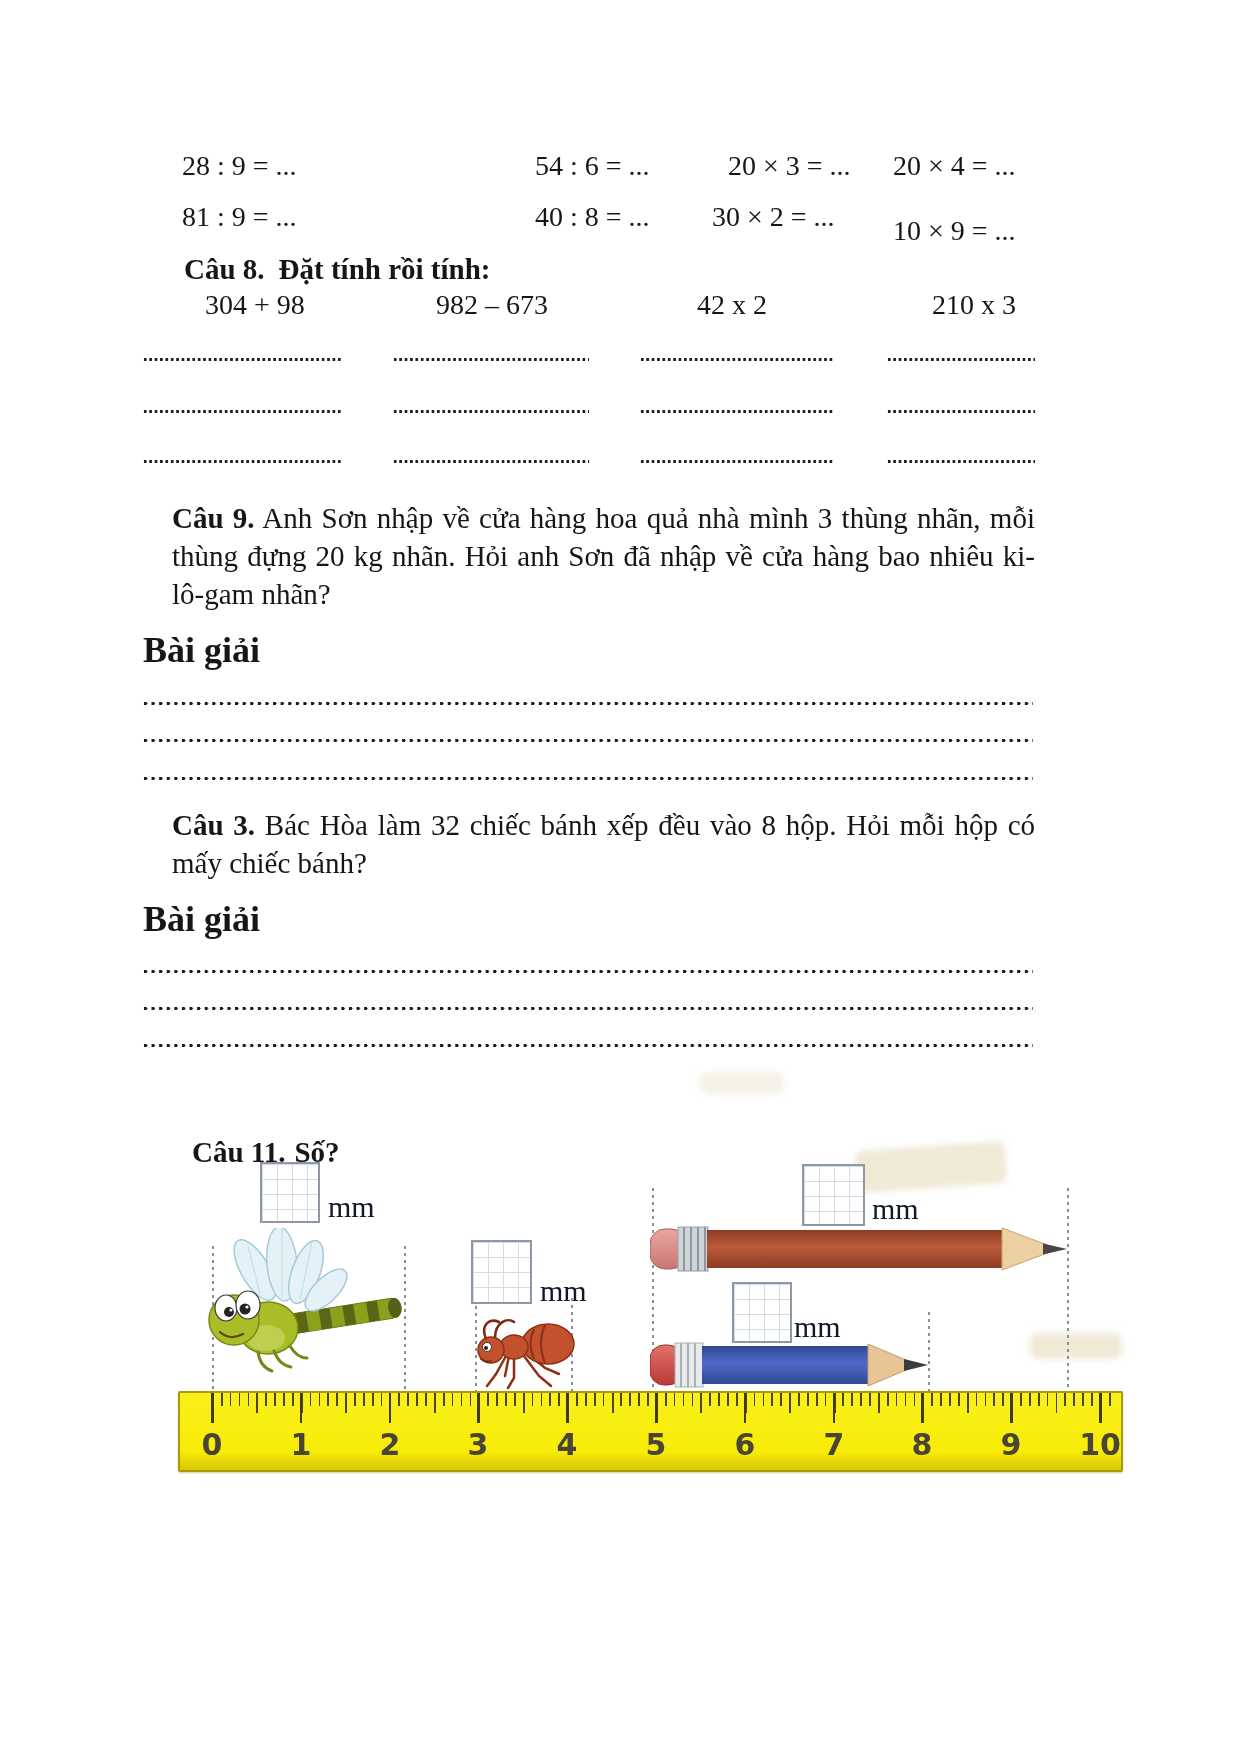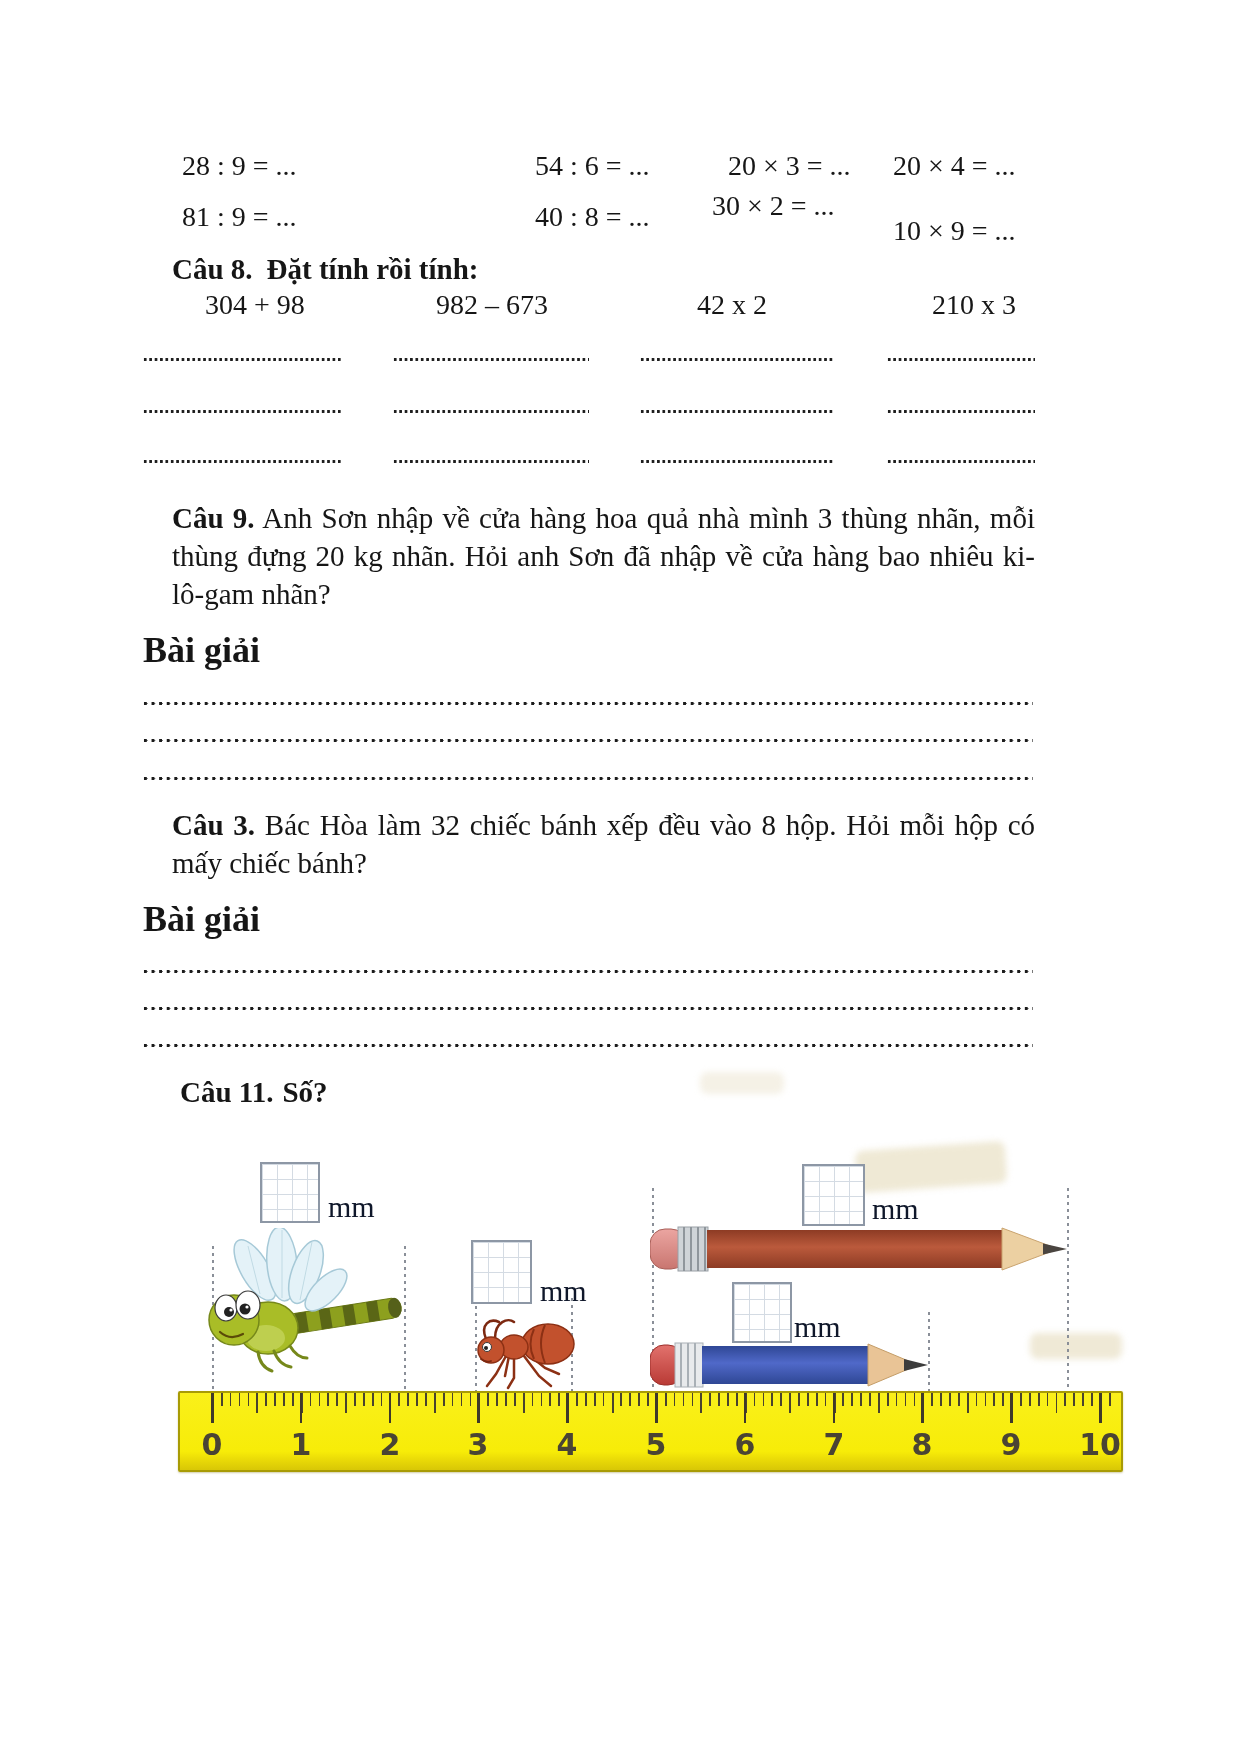--- a/index.html
+++ b/index.html
@@ -4,21 +4,21 @@
 <style>
   html,body{margin:0;padding:0;background:#e8e8e8;}
   .page{
     position:relative; width:1241px; height:1754px; background:#ffffff;
     font-family:"Liberation Serif", serif; color:#161616; overflow:hidden;
     margin:0 auto;
   }
   .abs{position:absolute;}
   .eq{font-size:28px; white-space:nowrap;}
   .expr{font-size:28px; white-space:nowrap;}
-  .h-bold{font-weight:bold; font-size:29px; white-space:nowrap;}
+  .h-bold{font-weight:bold; font-size:29px; white-space:nowrap;margin-left:12px;}
   .para{font-size:29px; line-height:38px;}
   .just{text-align:justify; text-align-last:justify;}
   .sol{font-weight:bold; font-size:36px; text-align:left;}
   
   .dots-dense{height:7px;
     background-image:radial-gradient(circle at 2.2px 3.5px, #1d1d1d 1.35px, transparent 1.7px);
     background-size:5.4px 7px; background-repeat:repeat-x;}
   
   .dots-wide{height:7px;
     background-image:radial-gradient(circle at 2.6px 3.5px, #1b1b1b 1.55px, transparent 1.9px);
@@ -53,21 +53,21 @@
 
 <div class="page">
 
   <div class="abs eq" style="left:182px; top:150px;">28 : 9 = ...</div>
   <div class="abs eq" style="left:535px; top:150px;">54 : 6 = ...</div>
   <div class="abs eq" style="left:712px; top:150px;margin-left:16px;">20 × 3 = ...</div>
   <div class="abs eq" style="left:893px; top:150px;">20 × 4 = ...</div>
 
   <div class="abs eq" style="left:182px; top:201px;">81 : 9 = ...</div>
   <div class="abs eq" style="left:535px; top:201px;">40 : 8 = ...</div>
-  <div class="abs eq" style="left:712px; top:190px;">30 × 2 = ...</div>
+  <div class="abs eq" style="left:712px; top:201px;">30 × 2 = ...</div>
   <div class="abs eq" style="left:893px; top:215px;">10 × 9 = ...</div>
 
   <div class="abs h-bold" style="left:172px; top:253px;">
     <b style="margin-right:14px;">Câu 8.</b><span>Đặt tính rồi tính:</span>
   </div>
   <div class="abs expr" style="left:205px; top:289px;">304 + 98</div>
   <div class="abs expr" style="left:436px; top:289px;">982 – 673</div>
   <div class="abs expr" style="left:697px; top:289px;">42 x 2</div>
   <div class="abs expr" style="left:932px; top:289px;">210 x 3</div>
 
@@ -108,21 +108,21 @@
     </div>
     <div>mấy chiếc bánh?</div>
   </div>
 
   <div class="abs sol" style="left:143px; top:898px; width:890px;">Bài giải</div>
 
   <div class="abs dots-wide" style="left:143px; top:968px; width:890px;"></div>
   <div class="abs dots-wide" style="left:143px; top:1005px; width:890px;"></div>
   <div class="abs dots-wide" style="left:143px; top:1042px; width:890px;"></div>
 
-  <div class="abs h-bold" style="left:180px; top:1076px;">
+  <div class="abs h-bold" style="left:180px; top:1136px;">
     <b style="margin-right:9px;">Câu 11.</b><span>Số?</span>
   </div>
 
   <div class="ghost" style="left:856px; top:1146px; width:150px; height:42px; background:rgba(216,200,150,.40); transform:rotate(-4deg);"></div>
   <div class="ghost" style="left:1030px; top:1333px; width:92px; height:26px; background:rgba(213,196,148,.38);"></div>
   <div class="ghost" style="left:700px; top:1072px; width:84px; height:22px; background:rgba(222,210,172,.30);"></div>
 
   <div class="abs ansbox" style="left:260px; top:1162px; width:60px; height:61px;"></div>
   <div class="abs mm" style="left:328px; top:1190px;">mm</div>
 

